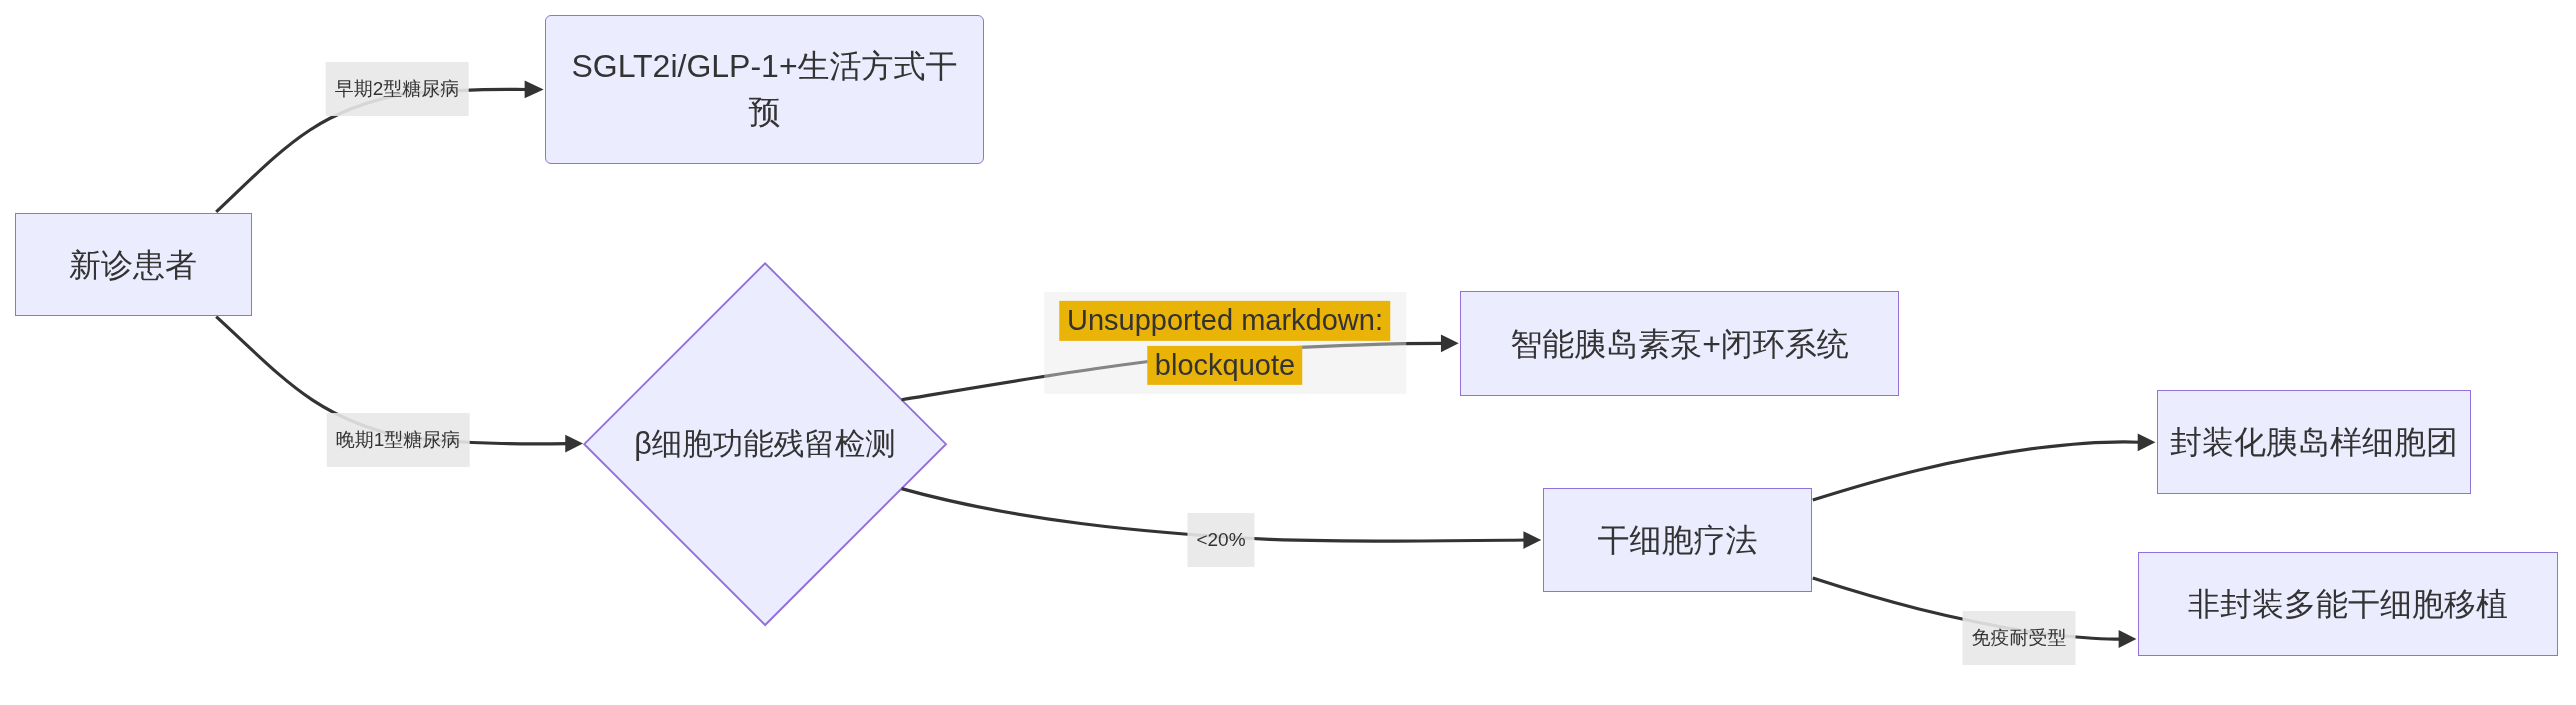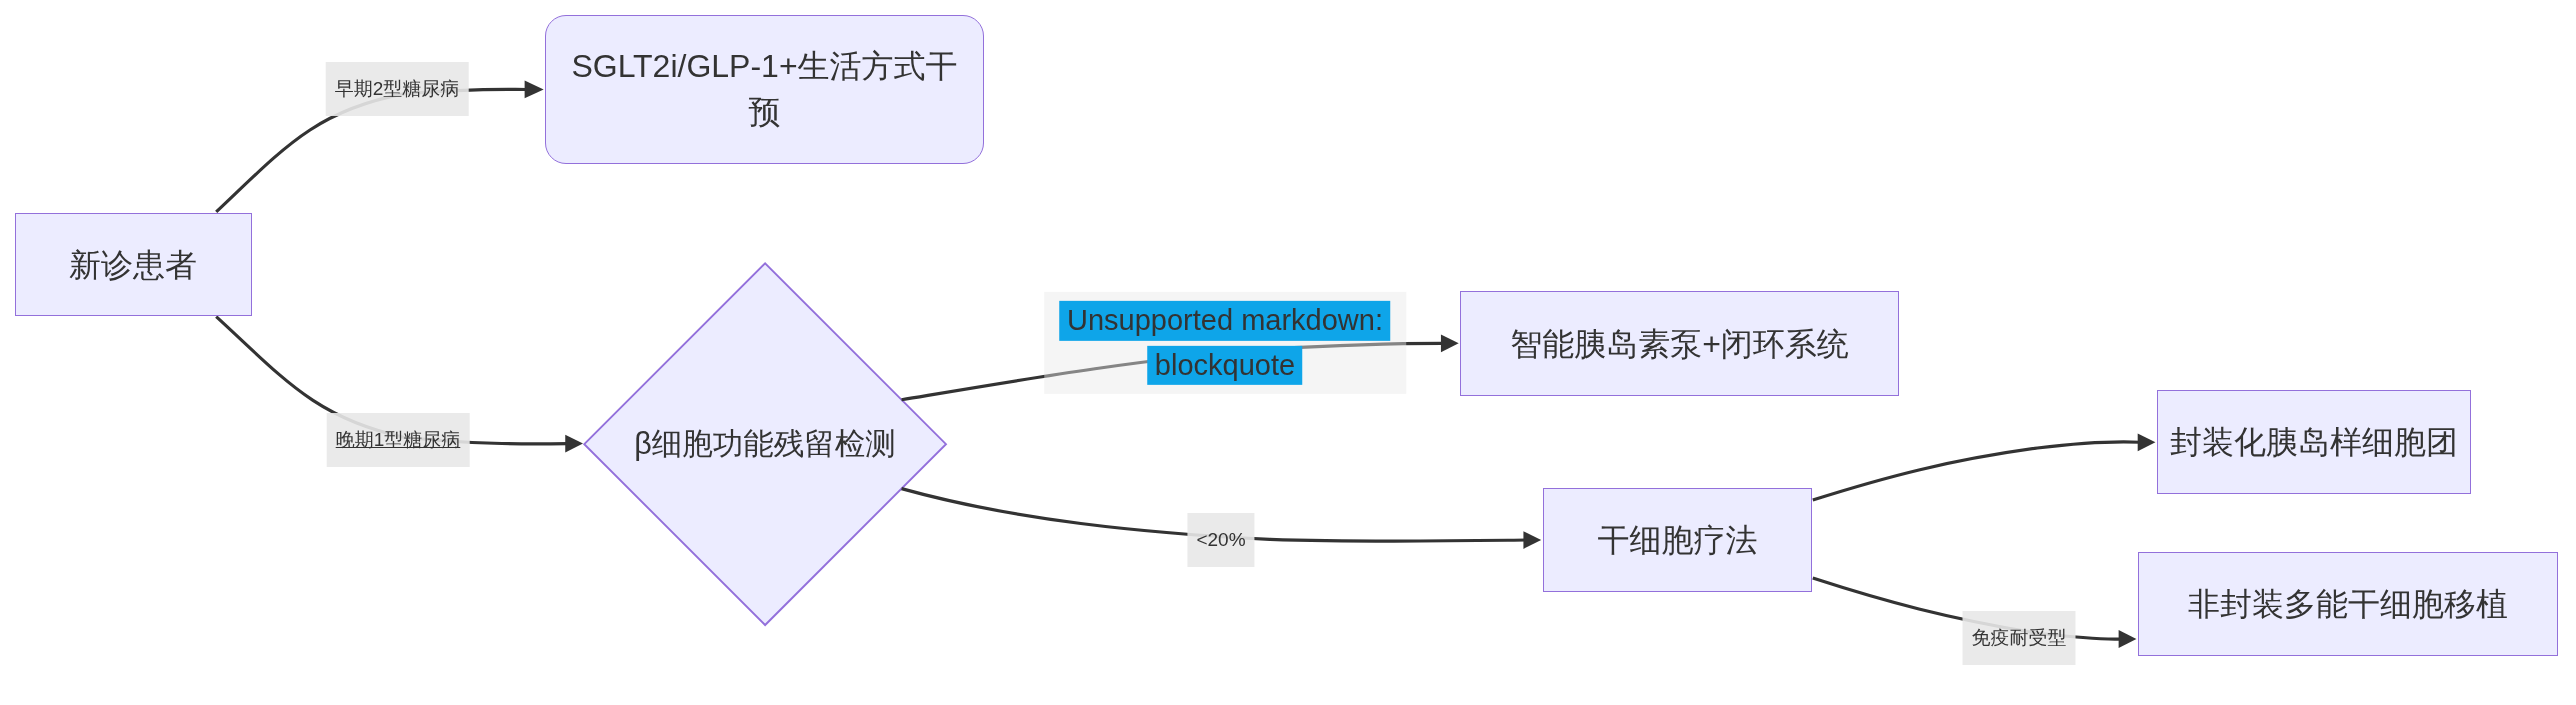--- a/index.html
+++ b/index.html
@@ -19,21 +19,21 @@
   .node{
     position:absolute;
     box-sizing:border-box;
     display:flex;align-items:center;justify-content:center;
     background:#ECECFF;
     border:1.9px solid #9370DB;
     font-size:32px;line-height:46px;
     text-align:center;
     color:#333333;
   }
-  .node.rounded{border-radius:21px;}
+  .node.rounded{border-radius:6px;}
   .node-a{left:14.6px;top:213px;width:237px;height:103px;}
   .node-b{left:545px;top:14.6px;width:439px;height:149px;}
   .node-b .node-text{max-width:394px;word-break:break-all;}
   .node-c{left:1460px;top:291px;width:439px;height:105px;}
   .node-d{left:1543px;top:488px;width:269px;height:104px;}
   .node-e{left:2157px;top:390px;width:314px;height:104px;}
   .node-f{left:2138px;top:552px;width:420px;height:104px;}
 
   .diamond-label{
     position:absolute;left:765px;top:444px;
@@ -43,36 +43,36 @@
 
   .edge-label{
     position:absolute;
     transform:translate(-50%,-50%);
     background:rgba(232,232,232,0.9);
     padding:9px 9px;
     font-size:19px;line-height:36px;
     white-space:nowrap;color:#333333;
   }
   .el-early{left:397px;top:89px;}
-  .el-late{left:398px;top:440px;text-decoration:underline;}
+  .el-late{left:398px;top:440px;}
   .el-under20{left:1221px;top:540px;}
   .el-high-risk{left:2019px;top:440px;}
   .el-tolerant{left:2019px;top:638px;}
 
   .edge-label-multi{
     position:absolute;left:1225px;top:343px;
     transform:translate(-50%,-50%);
     background:rgba(232,232,232,0.45);
     padding:9px 15.2px;
     display:flex;flex-direction:column;align-items:center;gap:5.1px;
     font-size:29px;line-height:37px;color:#333333;
   }
   .edge-label-multi .ml-line{
     display:inline-block;
-    background:#0ea5e9;
+    background:#eab308;
     padding:1.3px 7.6px;
     white-space:nowrap;
   }
 </style>
 </head>
 <body>
 
 <div class="canvas">
 
   <svg class="edges-layer" viewBox="0 0 4058 1111" xmlns="http://www.w3.org/2000/svg">

